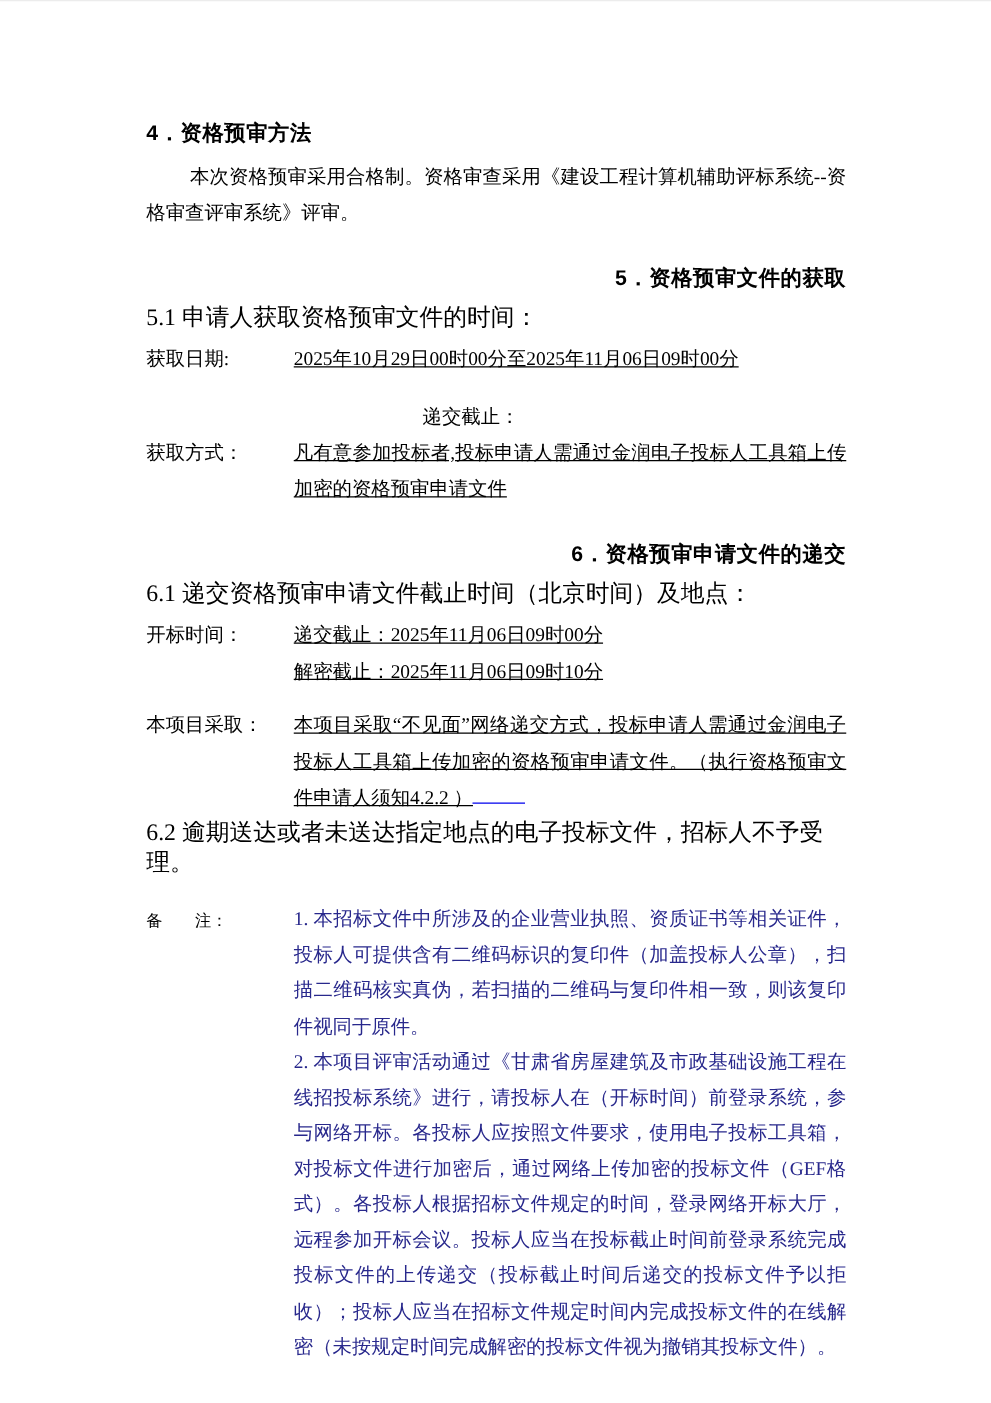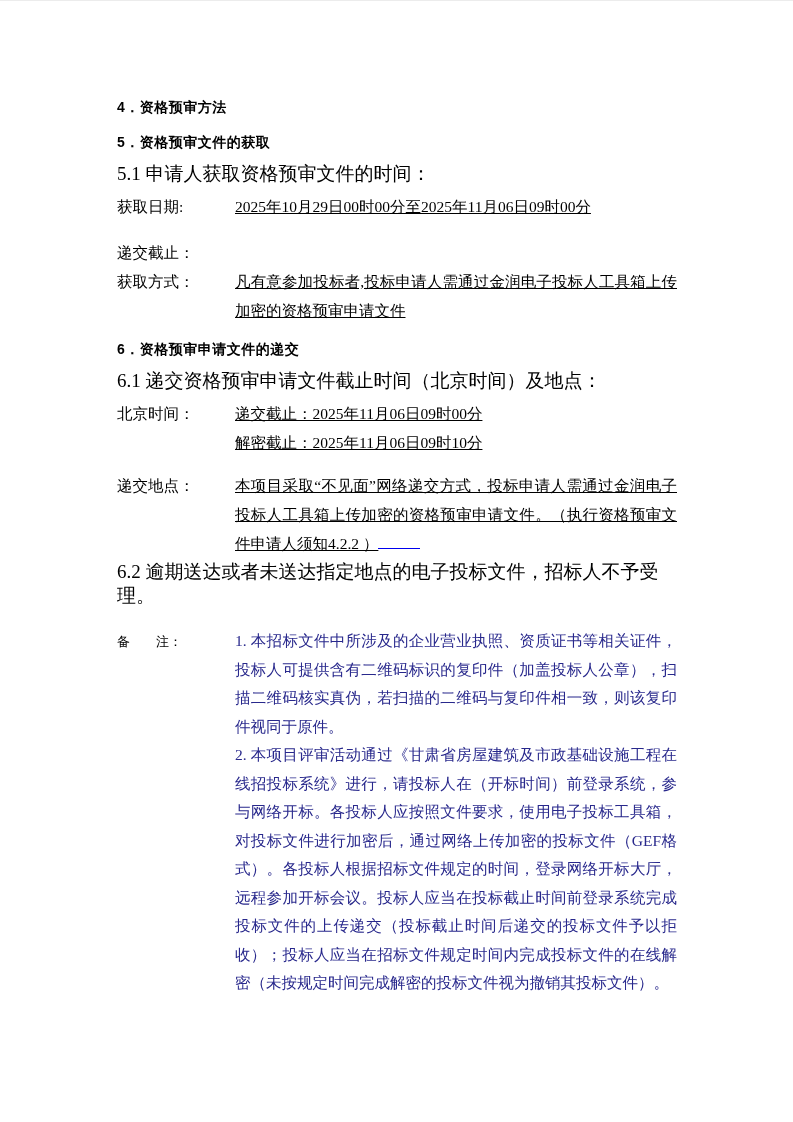--- a/index.html
+++ b/index.html
@@ -10,39 +10,39 @@
     border-top: 1px solid #ececec;
     overflow: hidden;
   }
   .page {
     box-sizing: border-box;
     width: 793px; height: 1122px;
     padding: 95px 116px 0 117px;
   }
   h2 {
     font-family: "Liberation Sans", sans-serif;
-    font-size: 14px; font-weight: 700;
+    font-size: 17px; font-weight: 700;
     line-height: 22px;
     margin: 0 0 9px 0;
     letter-spacing: 0.5px;
   }
-  .h-gap { margin-top: 13px; }
+  .h-gap { margin-top: 27px; text-align: right; }
   .body-para {
     font-size: 15.5px; line-height: 29px;
     text-align: justify;
     text-indent: 35px;
     margin: 0 0 7px 0;
   }
   .clause {
     font-size: 19px; line-height: 23px;
     margin: 0 0 7px 0;
   }
   .row {
     display: flex;
-    font-size: 15.5px; line-height: 29px;
+    font-size: 15.5px; line-height: 29px; justify-content: center;
   }
   .row-label { width: 118px; flex: none; }
   .row-value { flex: 1; text-align: justify; }
   .doc-link {
     color: #000000;
     text-decoration: underline;
     cursor: pointer;
   }
   .gap-after { margin-bottom: 17px; }
   .gap-after-sm { margin-bottom: 14px; }
@@ -66,20 +66,21 @@
     margin: 0;
   }
 </style>
 </head>
 <body>
 
 <div class="page">
 
   <section>
     <h2>4．资格预审方法</h2>
+    <p class="body-para">本次资格预审采用合格制。资格审查采用《建设工程计算机辅助评标系统--资格审查评审系统》评审。</p>
   </section>
 
   <section>
     <h2 class="h-gap">5．资格预审文件的获取</h2>
     <p class="clause">5.1 申请人获取资格预审文件的时间：</p>
 
     <div class="row gap-after">
       <div class="row-label">获取日期:</div>
       <div class="row-value">
         <a class="doc-link">2025年10月29日00时00分至2025年11月06日09时00分</a>
@@ -96,29 +97,29 @@
         <a class="doc-link">凡有意参加投标者,投标申请人需通过金润电子投标人工具箱上传加密的资格预审申请文件</a>
       </div>
     </div>
   </section>
 
   <section>
     <h2 class="h-gap">6．资格预审申请文件的递交</h2>
     <p class="clause">6.1 递交资格预审申请文件截止时间（北京时间）及地点：</p>
 
     <div class="row gap-after-sm">
-      <div class="row-label">北京时间：</div>
+      <div class="row-label">开标时间：</div>
       <div class="row-value">
         <div><a class="doc-link">递交截止：2025年11月06日09时00分</a></div>
         <div><a class="doc-link">解密截止：2025年11月06日09时10分</a></div>
       </div>
     </div>
 
     <div class="row">
-      <div class="row-label">递交地点：</div>
+      <div class="row-label">本项目采取：</div>
       <div class="row-value">
         <a class="doc-link">本项目采取“不见面”网络递交方式，投标申请人需通过金润电子投标人工具箱上传加密的资格预审申请文件。（执行资格预审文件申请人须知4.2.2 ）</a><span class="trail-underline"></span>
       </div>
     </div>
 
     <p class="clause clause-62">6.2 逾期送达或者未送达指定地点的电子投标文件，招标人不予受理。</p>
   </section>
 
   <div class="row">
     <div class="row-label remark-label">备　　注：</div>

